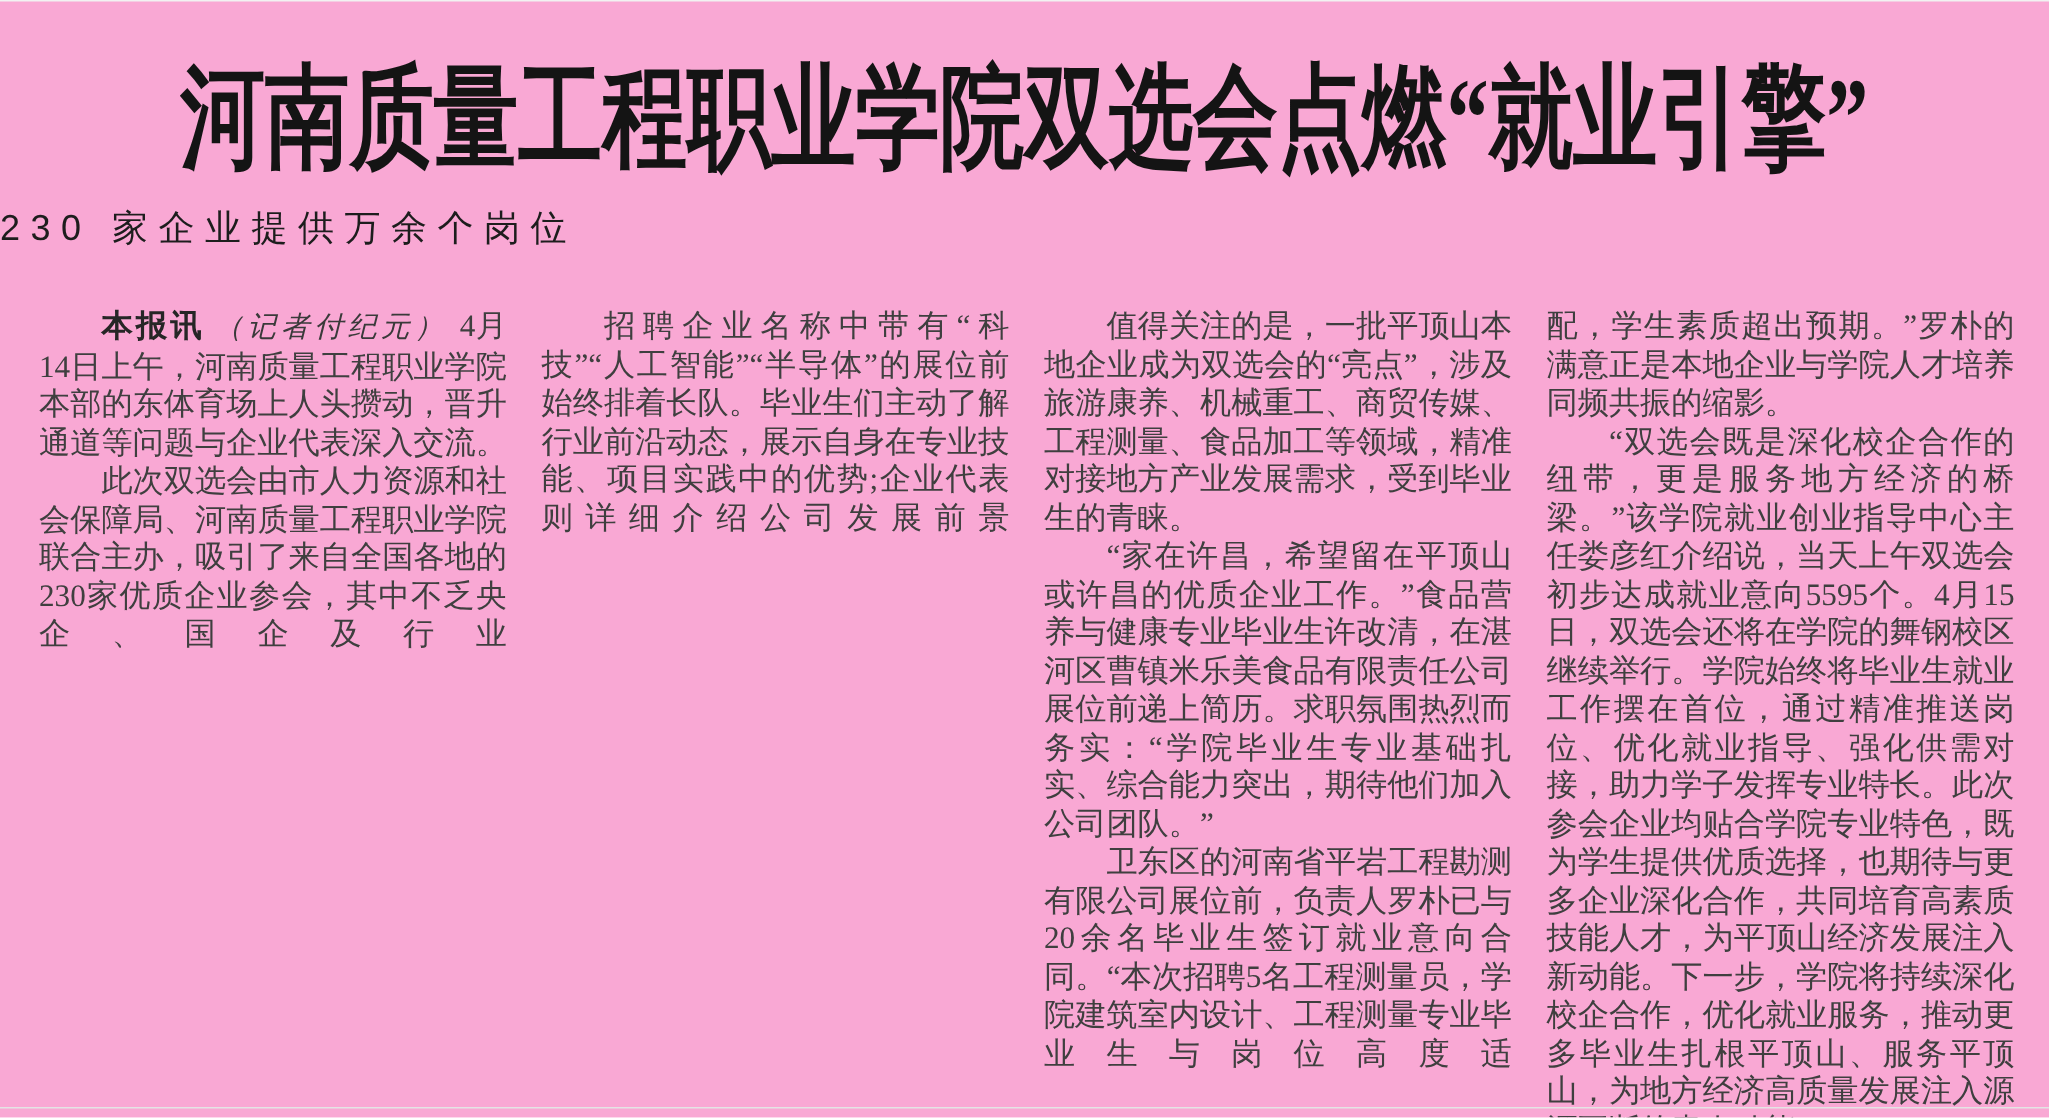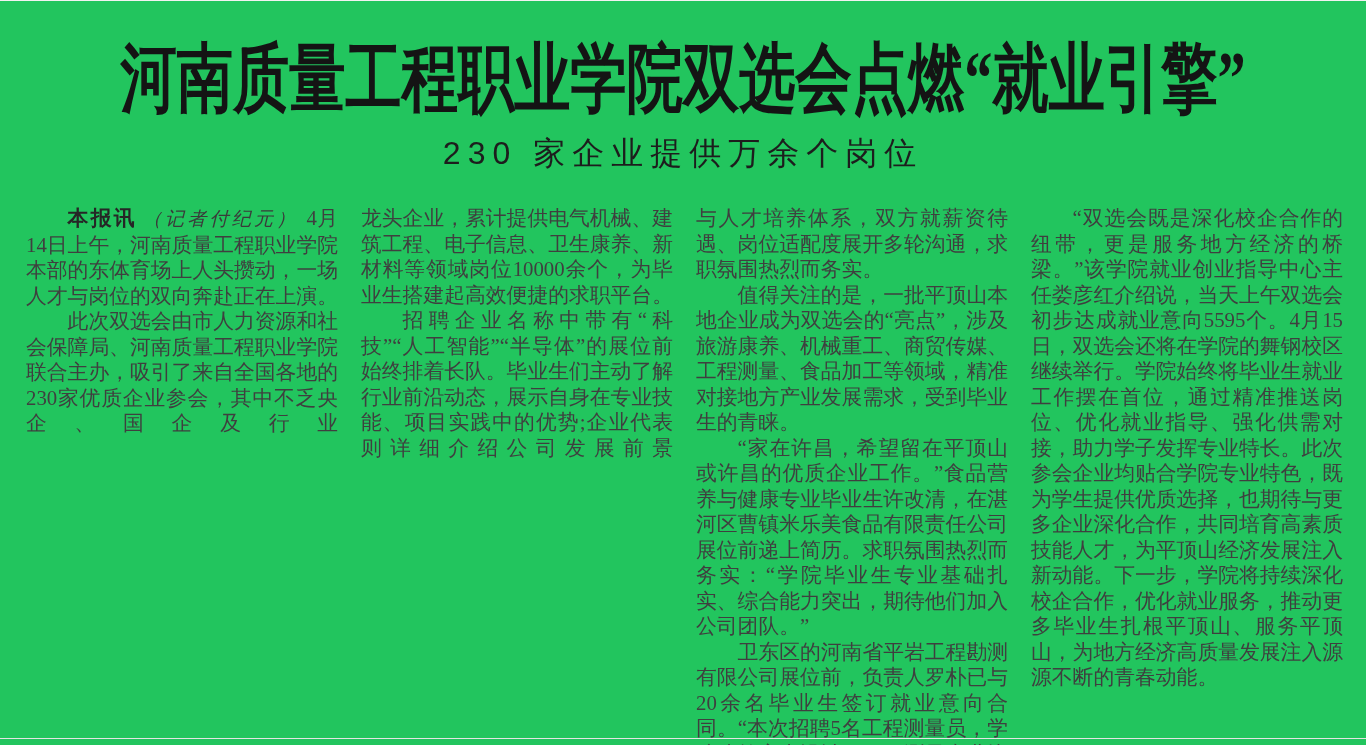--- a/index.html
+++ b/index.html
@@ -1,21 +1,21 @@
 <!DOCTYPE html>
 <html><head>
 <meta charset="utf-8">
 <style>
   * { box-sizing: border-box; margin: 0; padding: 0; }
   html, body { background: #ffffff; }
   .page {
     position: relative;
     width: 1366px;
     height: 745px;
-    background: #22c55e;
+    background: #f9a8d4;
     overflow: hidden;
     font-family: "Liberation Serif", "DejaVu Serif", serif;
   }
   .hairline-top {
     position: absolute; top: 0; left: 0; right: 0; height: 1px;
     background: #f2f2f2;
   }
   .hairline-bottom {
     position: absolute; top: 738px; left: 0; right: 0; height: 1px;
     background: #e4e4e4;
@@ -32,24 +32,23 @@
   }
   .headline-scale {
     display: inline-block;
     transform: scale(0.97, 1.3);
     transform-origin: center center;
   }
   .subtitle {
     position: absolute;
     top: 133px; left: 0; right: 0;
     height: 40px; line-height: 40px;
-    text-align: center;
     font-family: "Liberation Sans", "DejaVu Sans", sans-serif;
     font-weight: 400;
-    font-size: 32px;
+    font-size: 24px;
     letter-spacing: 7px;
     color: #1d1d1d;
     white-space: nowrap;
   }
   .body-grid {
     position: absolute;
     top: 205px; left: 26px;
     display: flex;
     gap: 23px;
   }
@@ -86,36 +85,35 @@
 
   <h1 class="headline">
     <span class="headline-scale">河南质量工程职业学院双选会点燃“就业引擎”</span>
   </h1>
 
   <h2 class="subtitle">230 家企业提供万余个岗位</h2>
 
   <div class="body-grid">
 
     <div class="col">
-      <p class="para"><span class="lead">本报讯</span><span class="byline">（记者付纪元）</span><span>4月14日上午，河南质量工程职业学院本部的东体育场上人头攒动，一场人才与岗位的双向奔赴正在上演。</span></p>
+      <p class="para"><span class="lead">本报讯</span><span class="byline">（记者付纪元）</span><span>4月14日上午，河南质量工程职业学院本部的东体育场上人头攒动，晋升通道等问题与企业代表深入交流。</span></p>
       <p class="para cont-end">此次双选会由市人力资源和社会保障局、河南质量工程职业学院联合主办，吸引了来自全国各地的230家优质企业参会，其中不乏央企、国企及行业</p>
     </div>
 
     <div class="col">
-      <p class="para cont">龙头企业，累计提供电气机械、建筑工程、电子信息、卫生康养、新材料等领域岗位10000余个，为毕业生搭建起高效便捷的求职平台。</p>
       <p class="para cont-end">招聘企业名称中带有“科技”“人工智能”“半导体”的展位前始终排着长队。毕业生们主动了解行业前沿动态，展示自身在专业技能、项目实践中的优势;企业代表则详细介绍公司发展前景</p>
     </div>
 
     <div class="col">
-      <p class="para cont">与人才培养体系，双方就薪资待遇、岗位适配度展开多轮沟通，求职氛围热烈而务实。</p>
       <p class="para">值得关注的是，一批平顶山本地企业成为双选会的“亮点”，涉及旅游康养、机械重工、商贸传媒、工程测量、食品加工等领域，精准对接地方产业发展需求，受到毕业生的青睐。</p>
       <p class="para">“家在许昌，希望留在平顶山或许昌的优质企业工作。”食品营养与健康专业毕业生许改清，在湛河区曹镇米乐美食品有限责任公司展位前递上简历。求职氛围热烈而务实：“学院毕业生专业基础扎实、综合能力突出，期待他们加入公司团队。”</p>
       <p class="para cont-end">卫东区的河南省平岩工程勘测有限公司展位前，负责人罗朴已与20余名毕业生签订就业意向合同。“本次招聘5名工程测量员，学院建筑室内设计、工程测量专业毕业生与岗位高度适</p>
     </div>
 
     <div class="col">
+      <p class="para cont">配，学生素质超出预期。”罗朴的满意正是本地企业与学院人才培养同频共振的缩影。</p>
       <p class="para">“双选会既是深化校企合作的纽带，更是服务地方经济的桥梁。”该学院就业创业指导中心主任娄彦红介绍说，当天上午双选会初步达成就业意向5595个。4月15日，双选会还将在学院的舞钢校区继续举行。学院始终将毕业生就业工作摆在首位，通过精准推送岗位、优化就业指导、强化供需对接，助力学子发挥专业特长。此次参会企业均贴合学院专业特色，既为学生提供优质选择，也期待与更多企业深化合作，共同培育高素质技能人才，为平顶山经济发展注入新动能。下一步，学院将持续深化校企合作，优化就业服务，推动更多毕业生扎根平顶山、服务平顶山，为地方经济高质量发展注入源源不断的青春动能。</p>
     </div>
 
   </div>
 
   <div class="hairline-bottom"></div>
 </div>
 
 </body></html>

